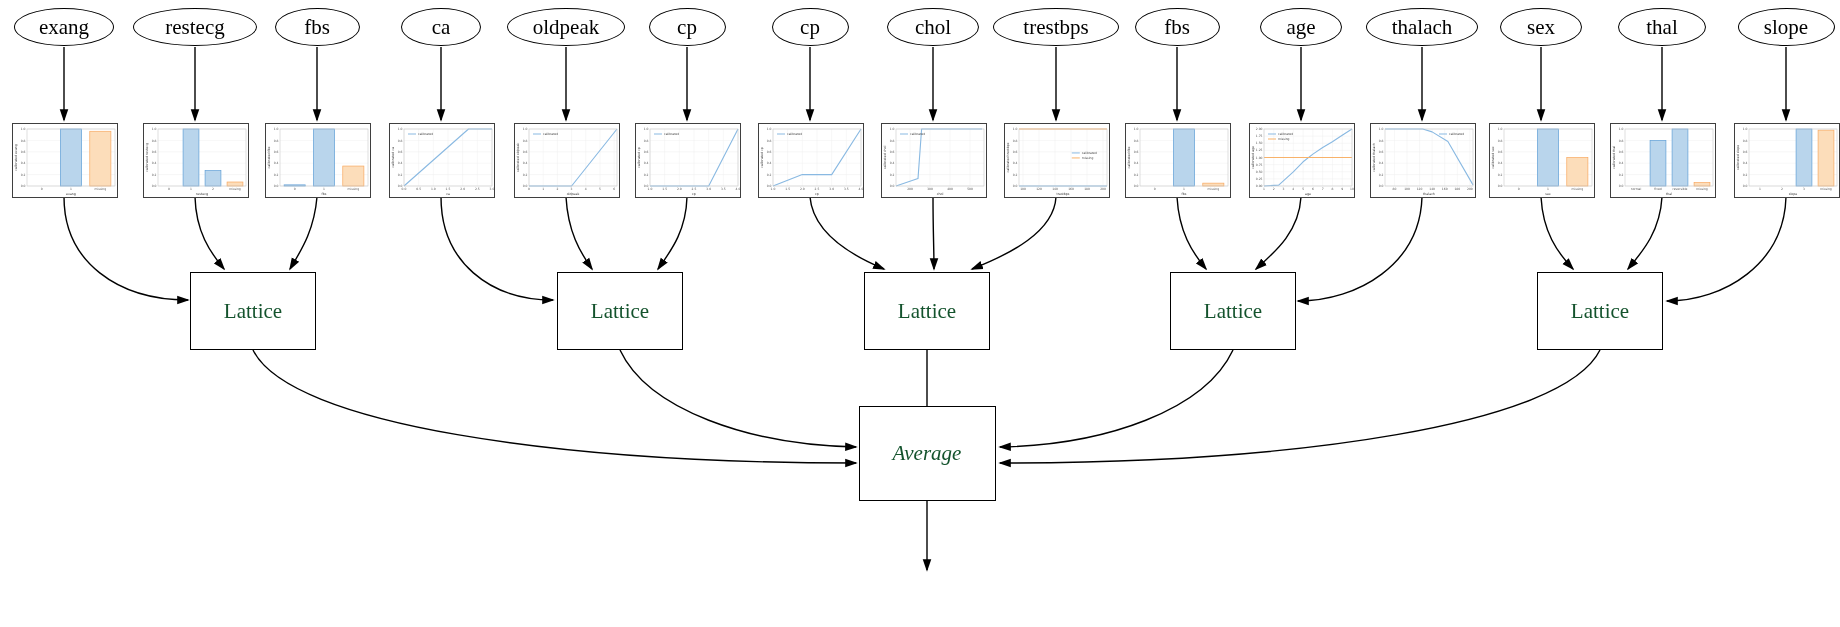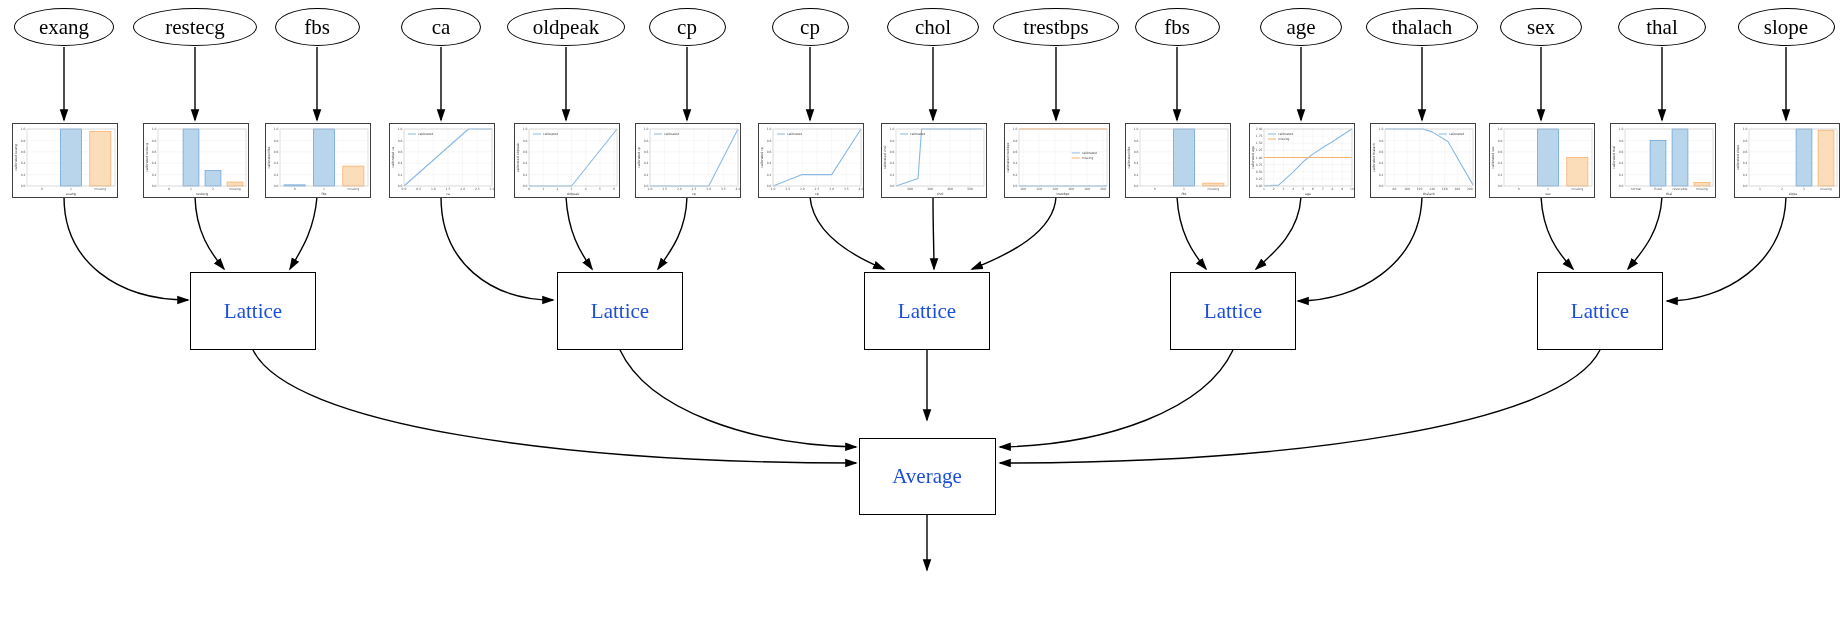--- a/index.html
+++ b/index.html
@@ -9,21 +9,21 @@
   }
   #edges{position:absolute;left:0;top:0;}
   .node-ellipse{
     position:absolute;border:1.5px solid #000;border-radius:50%;
     display:flex;align-items:center;justify-content:center;
     font-size:21px;color:#000;background:#fff;box-sizing:border-box;
   }
   .node-box{
     position:absolute;border:1.4px solid #000;
     display:flex;align-items:center;justify-content:center;
-    font-size:21px;color:#1d4ed8;background:#fff;box-sizing:border-box;
+    font-size:21px;color:#14532d;background:#fff;box-sizing:border-box;
   }
   .chart-node{
     position:absolute;border:1px solid #3f3f3f;background:#fff;box-sizing:content-box;
   }
   .chart-node svg{display:block;font-family:"DejaVu Sans", sans-serif;}
 </style>
 </head>
 <body>
 
 <div id="canvas">
@@ -610,16 +610,16 @@
     </div>
     <div class="node-box" style="left: 864px; top: 272px; width: 126px; height: 78px;">
       <span>Lattice</span>
     </div>
     <div class="node-box" style="left: 1170px; top: 272px; width: 126px; height: 78px;">
       <span>Lattice</span>
     </div>
     <div class="node-box" style="left: 1537px; top: 272px; width: 126px; height: 78px;">
       <span>Lattice</span>
     </div>
-    <div class="node-box" style="left: 858.5px; top: 438px; width: 137px; height: 77px;">
+    <div class="node-box" style="left: 858.5px; top: 406px; width: 137px; height: 95px; font-style: italic;">
       <span>Average</span>
     </div>
   </div>
 
 </body></html>

